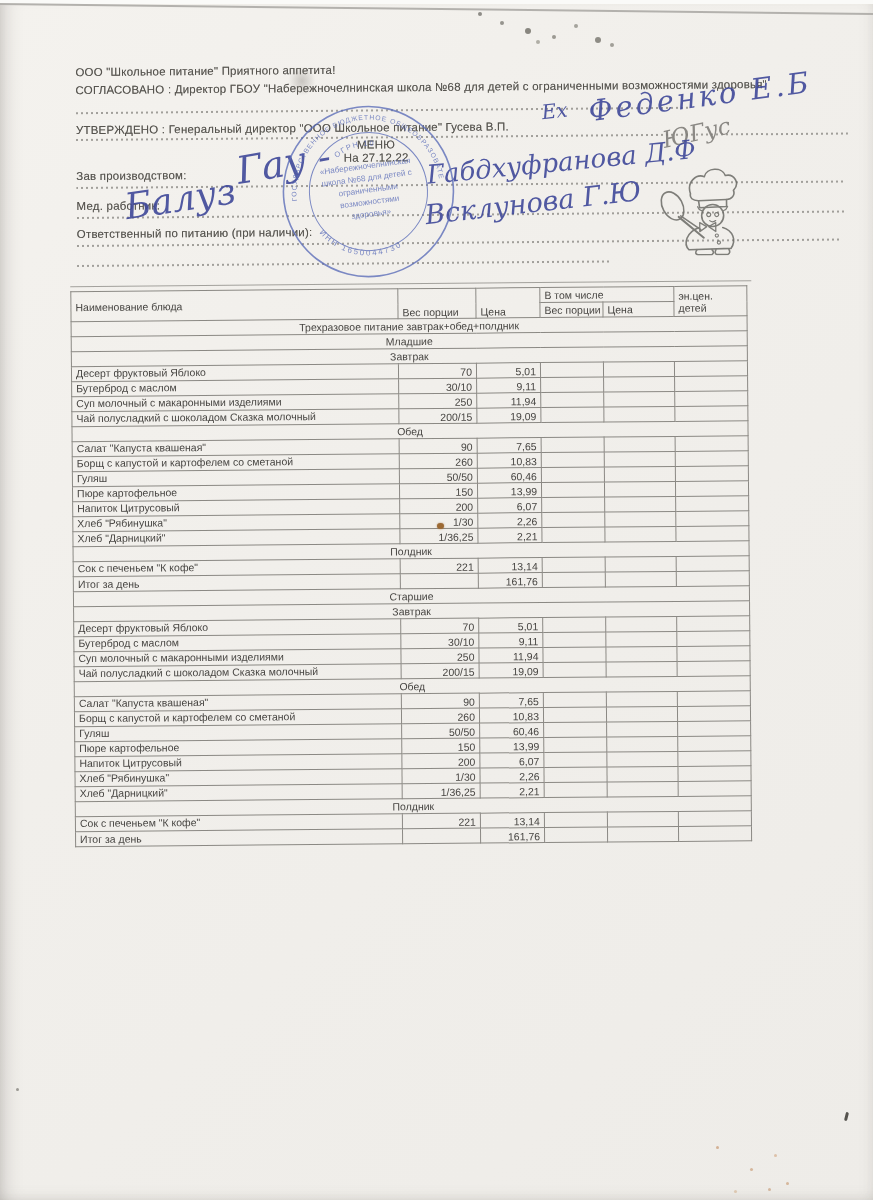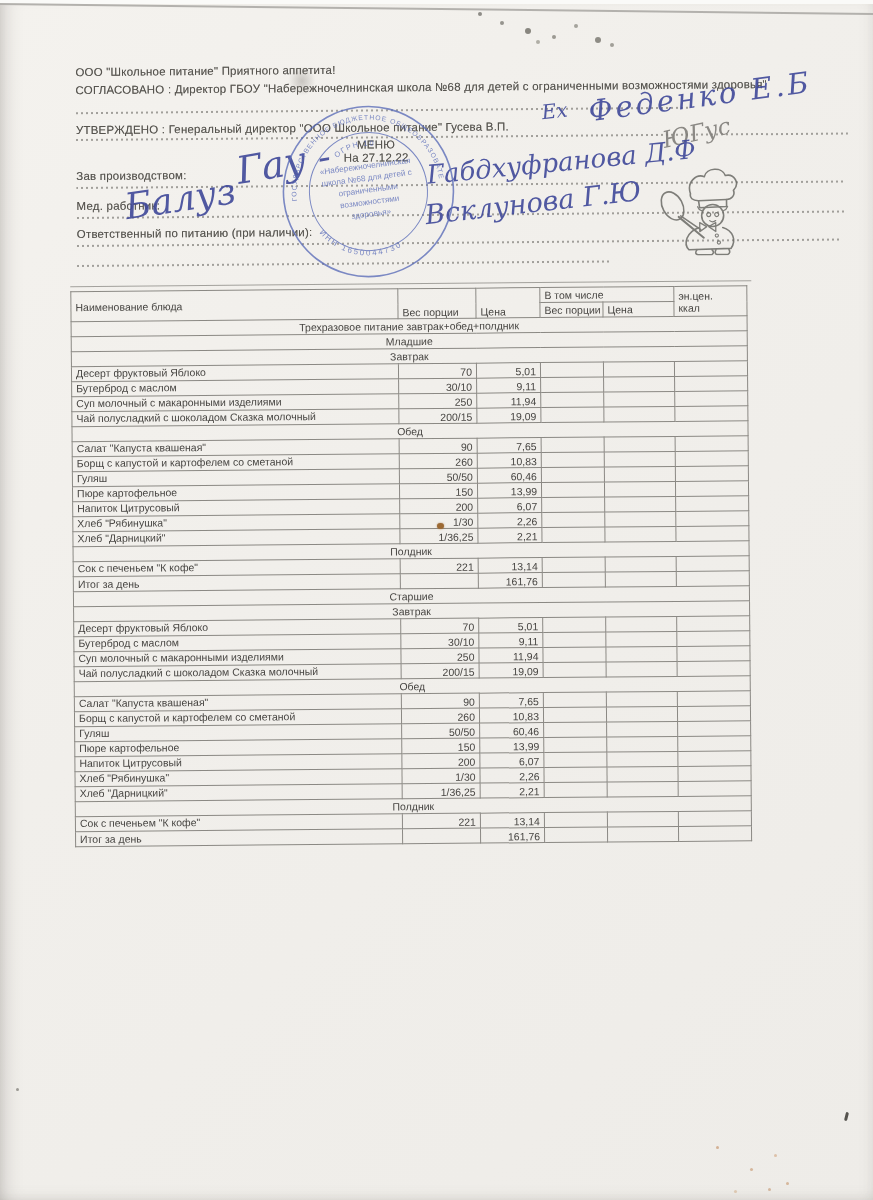--- a/index.html
+++ b/index.html
@@ -145,21 +145,21 @@
             <col style="width:73px">
         </colgroup>
         <thead>
           <tr>
             <th rowspan="2" class="th-name">Наименование блюда</th>
             <th rowspan="2" class="th-vb">Вес порции</th>
             <th rowspan="2" class="th-vb">Цена</th>
             <th colspan="2" class="th-incl">В том числе</th>
             <th rowspan="2" class="th-energy">
               <div>эн.цен.</div>
-              <div>ккал</div>
+              <div>детей</div>
             </th>
           </tr>
           <tr>
             <th>Вес порции</th>
             <th>Цена</th>
           </tr>
         </thead>
         <tbody id="menu-tbody">
             <tr class="sec">
               <td colspan="6">Трехразовое питание завтрак+обед+полдник</td>

